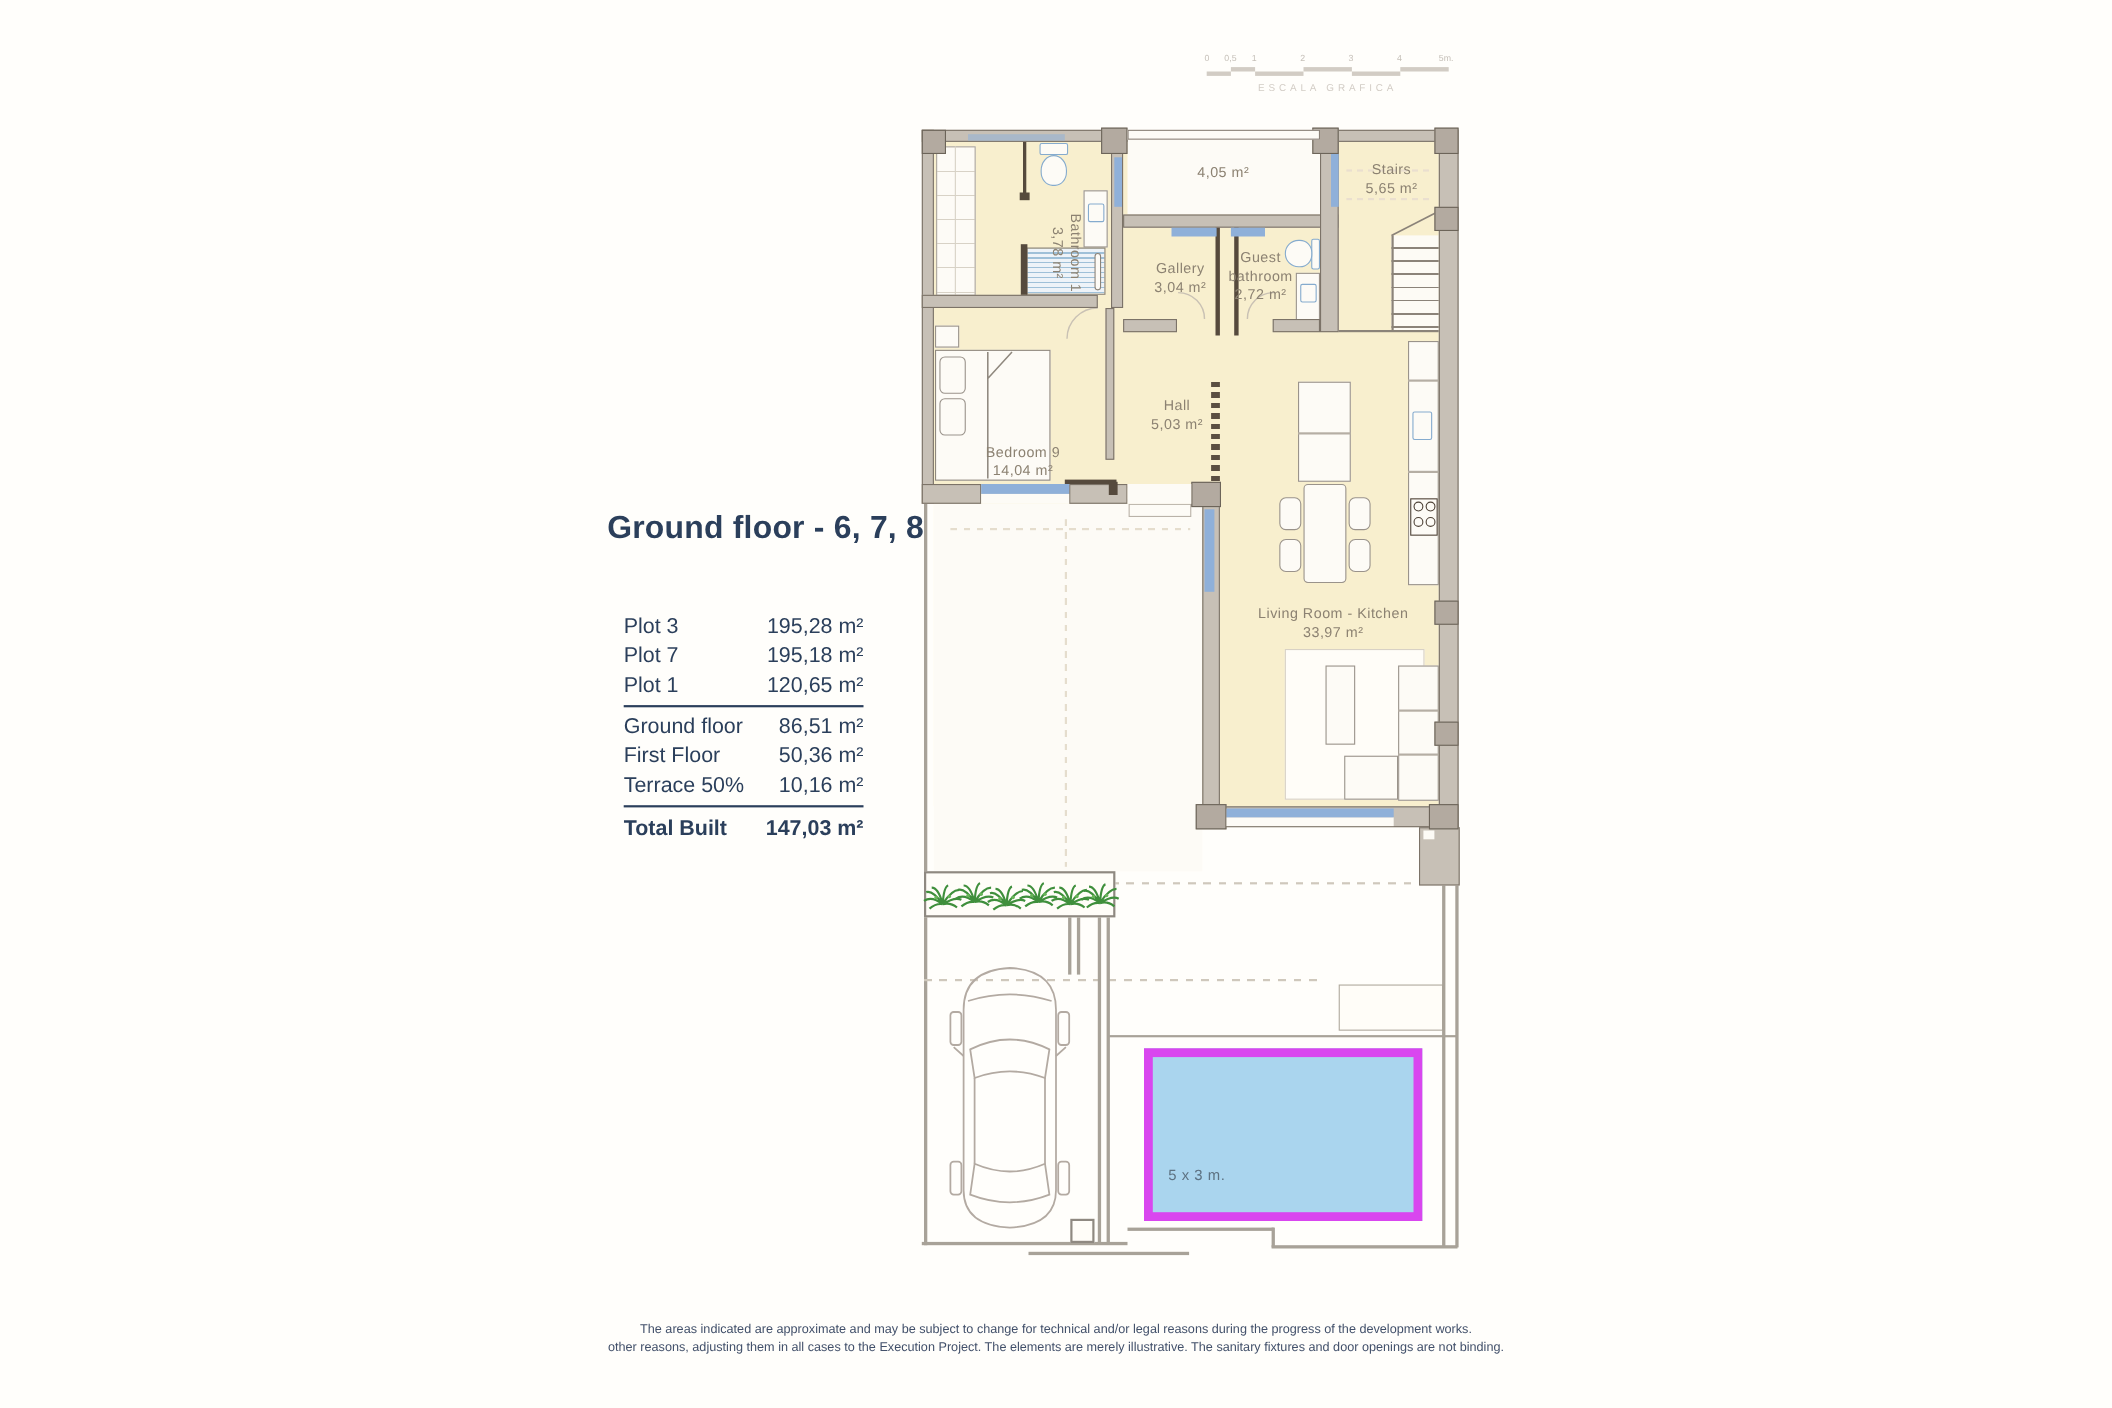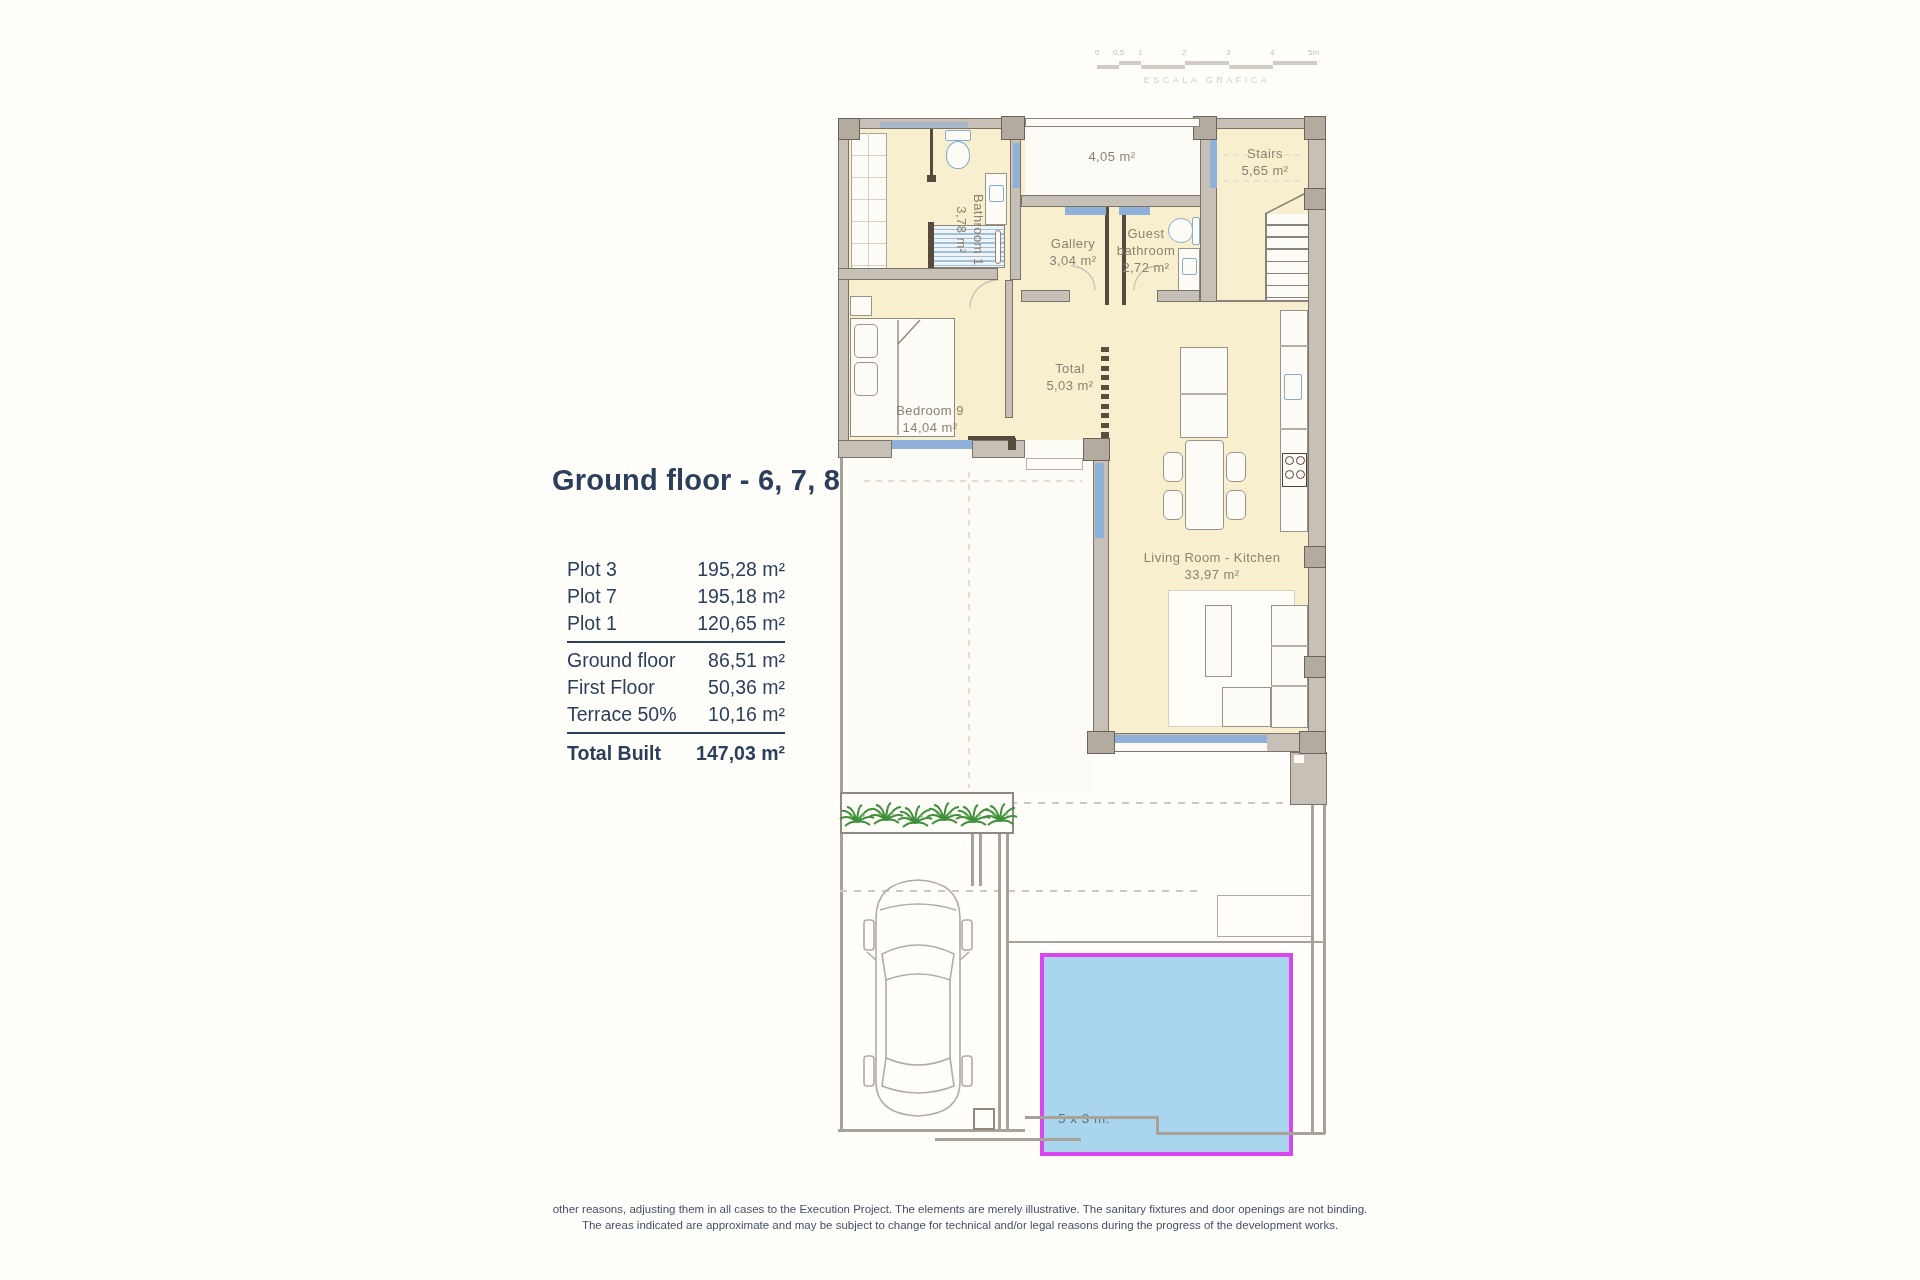--- a/index.html
+++ b/index.html
@@ -278,21 +278,21 @@
           <rect x="102" y="182" width="10" height="30" rx="3"></rect>
         <path d="M16 44 Q16 8 58 6 Q100 8 100 44 L100 208 Q100 240 58 242 Q16 240 16 208 Z"></path>
         <path d="M20 36 Q58 24 96 36"></path>
         <path d="M22 80 Q58 62 94 80 L90 106 Q58 94 26 106 Z"></path>
         <path d="M26 106 L26 184 M90 106 L90 184"></path>
         <path d="M26 184 Q58 198 90 184 L94 212 Q58 226 22 212 Z"></path>
         <path d="M16 86 L7 78 M100 86 L109 78"></path>
       </g>
     </svg>
 
-    <div class="a" style="left:202px;top:835px;width:253px;height:203px;background:#aad5ee;border:4px solid #d946ef;z-index:1">
+    <div class="a" style="left:202px;top:835px;width:253px;height:157px;background:#aad5ee;border:8px solid #d946ef;z-index:1">
       <div style="position:absolute;left:14px;bottom:26px;color:#5d7282;font-size:13.5px;letter-spacing:.5px">5 x 3 m.</div>
     </div>
 
     <div class="lbl" style="left:214px;top:31px;width:120px">
       <div>4,05 m²</div>
       </div>
     <div class="lbl" style="left:377px;top:28px;width:100px">
       <div>Stairs</div>
       <div>5,65 m²</div>
       </div>
@@ -306,27 +306,27 @@
       </div>
     <div class="lbl" style="left:272px;top:108px;width:72px">
       <div>Guest bathroom</div>
       <div>2,72 m²</div>
       </div>
     <div class="lbl" style="left:37px;top:285px;width:110px">
       <div>Bedroom 9</div>
       <div>14,04 m²</div>
       </div>
     <div class="lbl" style="left:182px;top:243px;width:100px">
-      <div>Total</div>
+      <div>Hall</div>
       <div>5,03 m²</div>
       </div>
     <div class="lbl" style="left:294px;top:432px;width:160px">
       <div>Living Room - Kitchen</div>
       <div>33,97 m²</div>
       </div>
   </div>
 
   <div id="disc">
+    <div>The areas indicated are approximate and may be subject to change for technical and/or legal reasons during the progress of the development works.</div>
     <div>other reasons, adjusting them in all cases to the Execution Project. The elements are merely illustrative. The sanitary fixtures and door openings are not binding.</div>
-    <div>The areas indicated are approximate and may be subject to change for technical and/or legal reasons during the progress of the development works.</div>
   </div>
 
 </div>
 
 </body></html>

